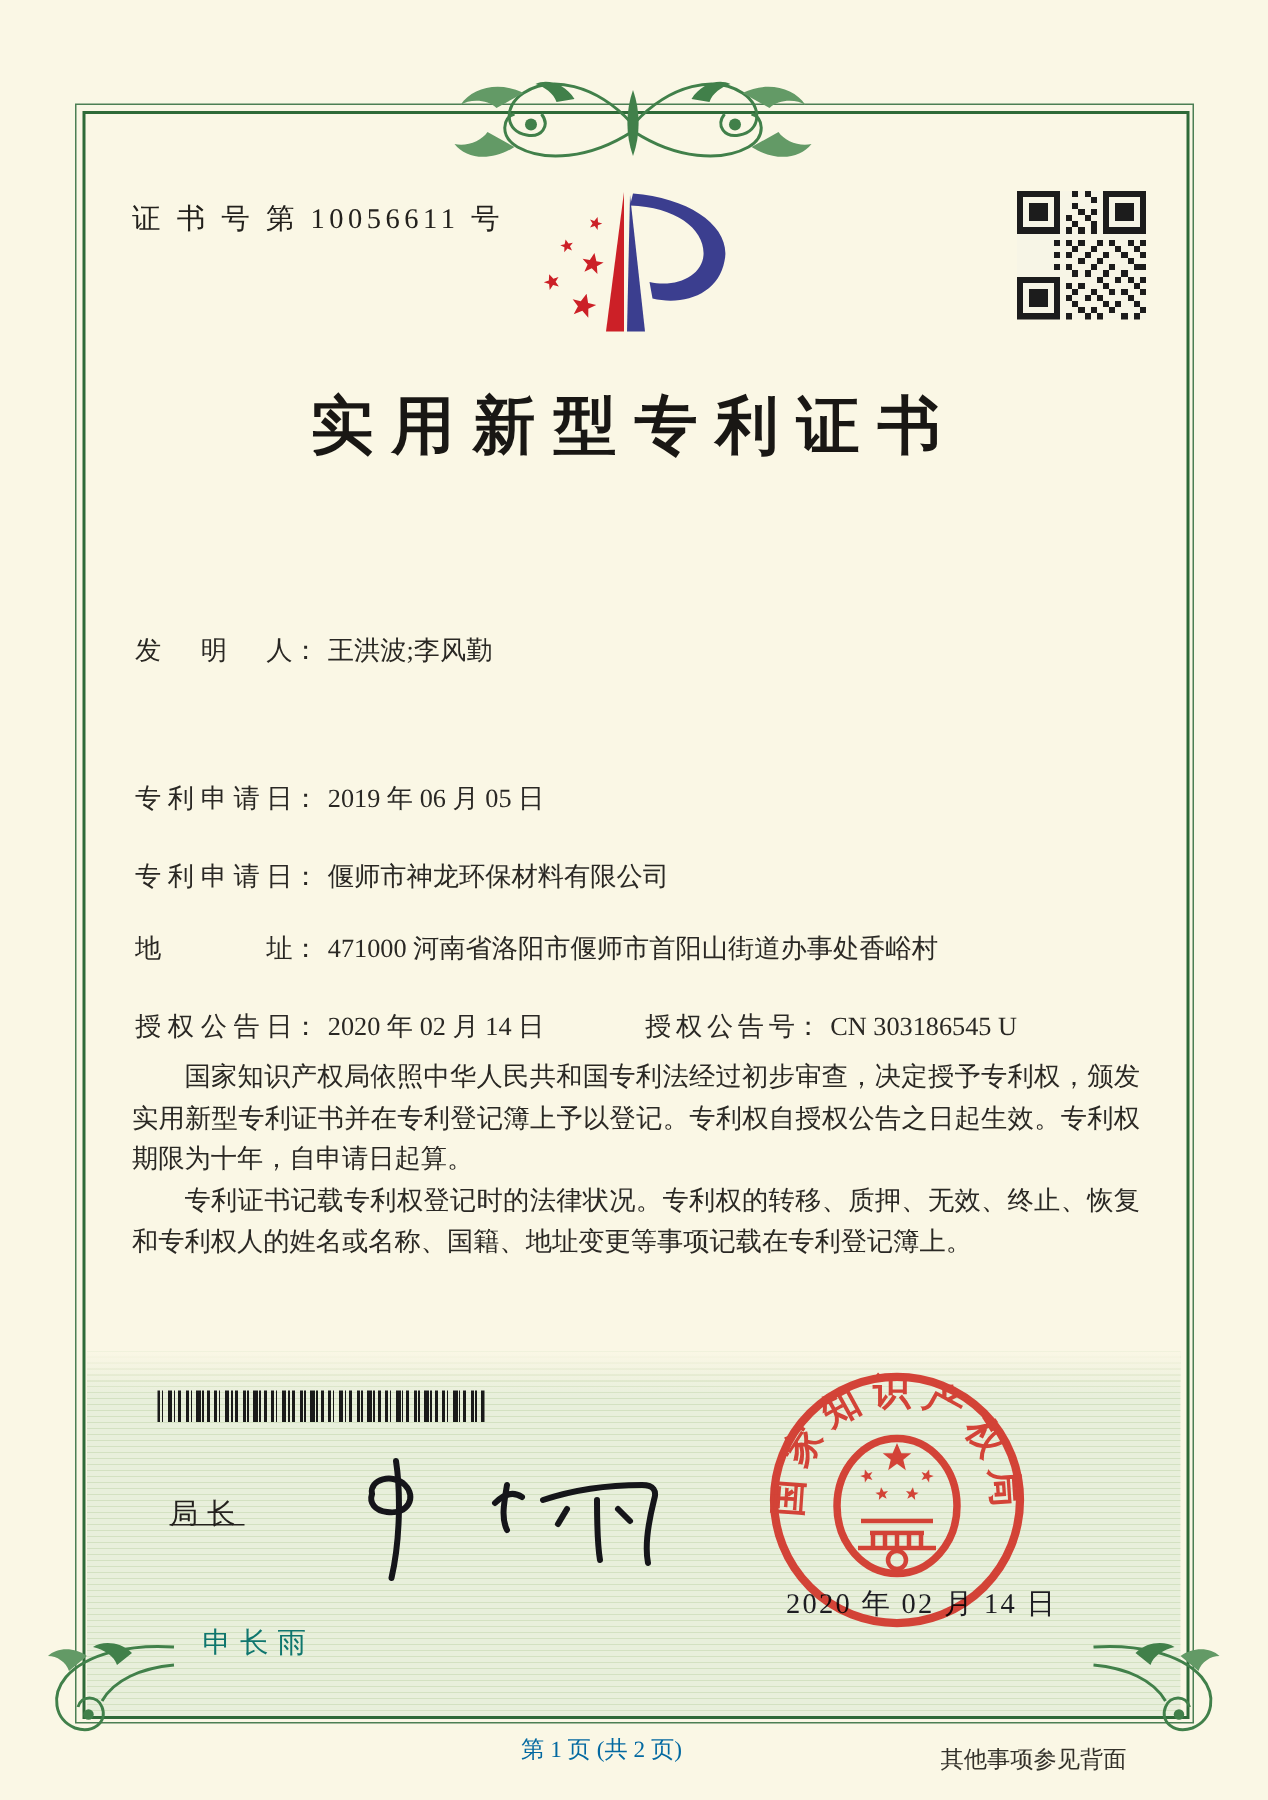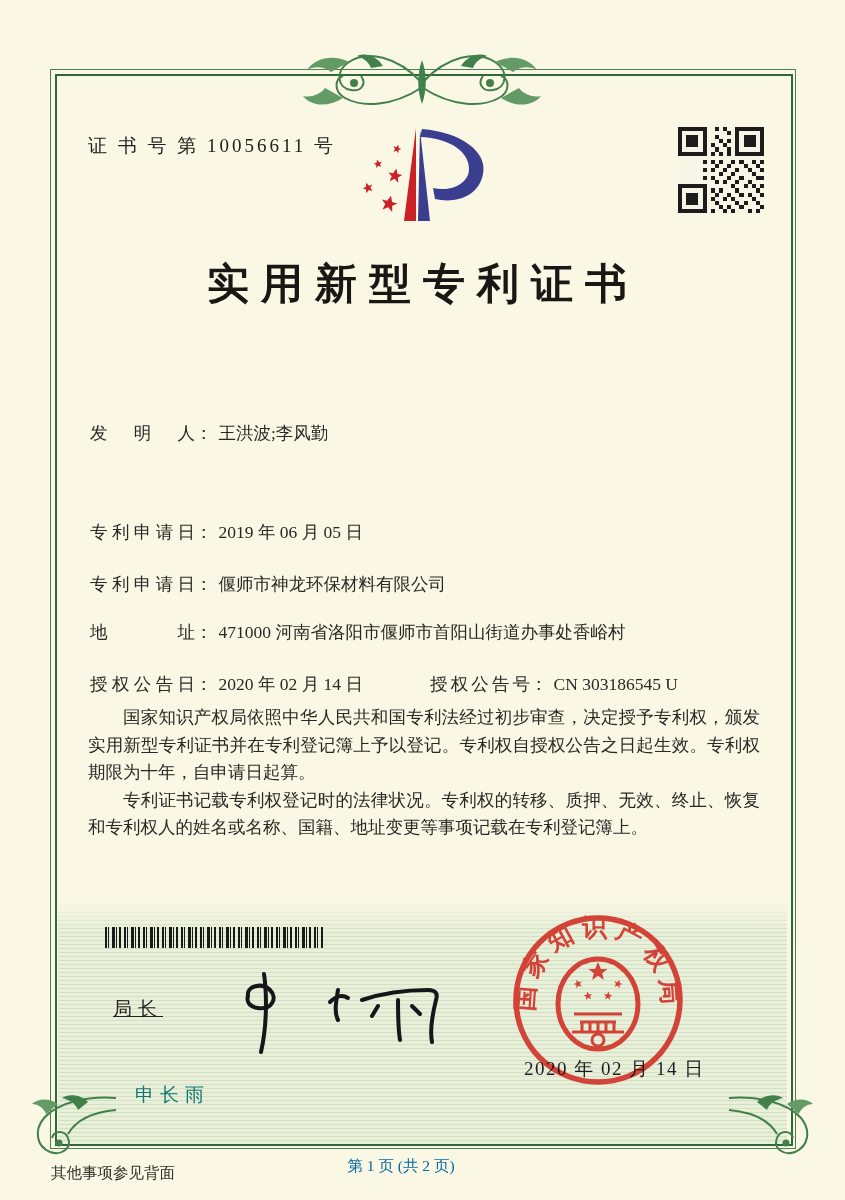--- a/index.html
+++ b/index.html
@@ -61,21 +61,21 @@
       #1a1a1a 7px 10px,transparent 10px 11px,
       #1a1a1a 11px 12px,transparent 12px 14px,
       #1a1a1a 14px 16px,transparent 16px 19px);
   }
   .signoff-title{position:absolute;left:113px;top:996px;font-size:19px;letter-spacing:6px;color:#23211d;z-index:4;text-decoration:underline;}
   .signoff-name{position:absolute;left:95px;top:1082px;font-size:19px;letter-spacing:6px;color:#0f766e;z-index:4;margin-left:40px;}
   .signature{position:absolute;left:230px;top:963px;width:220px;height:100px;z-index:5;}
   .seal{position:absolute;left:510px;top:912px;width:176px;height:176px;z-index:5;opacity:.95;mix-blend-mode:multiply;}
   .seal-date{position:absolute;left:524px;top:1056px;font-size:19px;letter-spacing:1.5px;color:#1d1d22;z-index:4;}
   .page-info{position:absolute;left:51px;top:1112px;width:700px;text-align:center;font-size:15.5px;color:#0369a1;z-index:4;margin-top:44px;}
-  .back-note{position:absolute;left:51px;top:1163px;width:700px;text-align:left;font-size:15.5px;color:#33312a;z-index:4;}
+  .back-note{position:absolute;left:51px;top:1163px;width:700px;text-align:right;font-size:15.5px;color:#33312a;z-index:4;}
 </style>
 </head>
 <body>
 
 <div class="page">
 
   <div class="band"></div>
   <div class="frame-outer"></div>
   <div class="frame-inner"></div>
 

